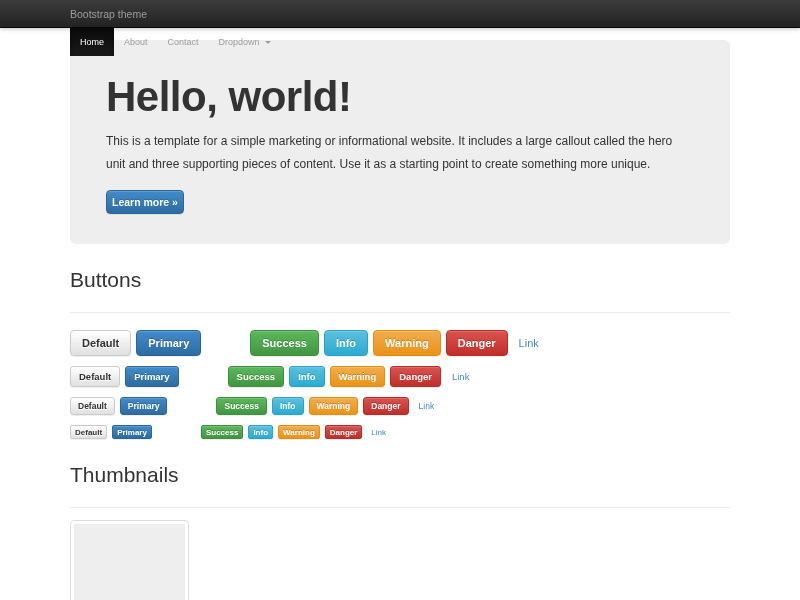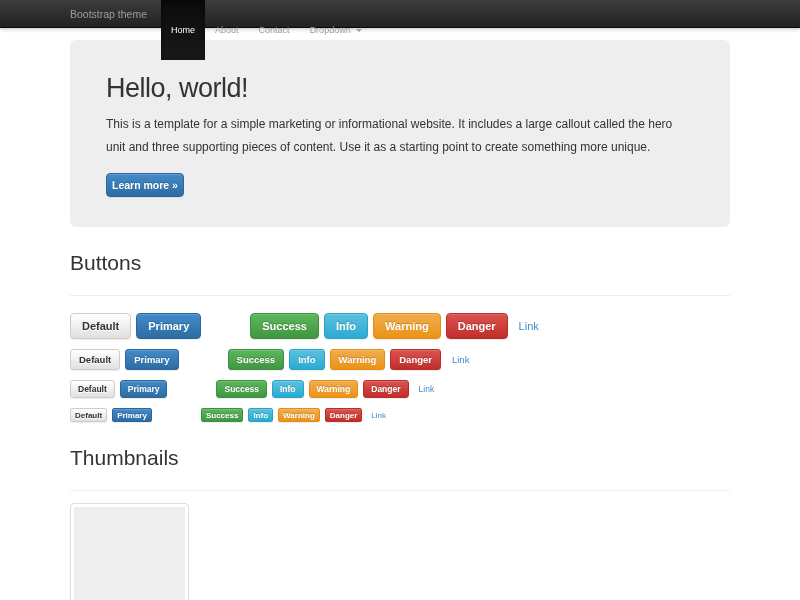--- a/index.html
+++ b/index.html
@@ -13,28 +13,28 @@
   }
   .container { width: 660px; margin: 0 auto; }
 
   
   .navbar {
     height: 28px;
     background: linear-gradient(#3c3c3c, #222222);
     border-bottom: 1px solid #080808;
     box-shadow: 0 1px 4px rgba(0,0,0,.25);
   }
-  .navbar .container { display: flex; align-items: stretch; height: 28px; }
+  .navbar .container { display: flex; align-items: stretch; height: 28px; flex-direction: column; }
   .navbar-brand {
     color: #9d9d9d; font-size: 10.5px; line-height: 28px;
     text-decoration: none; margin-right: 14px; white-space: nowrap;
   }
   .navbar-nav { display: flex; list-style: none; margin: 0; padding: 0; }
   .navbar-nav li a {
-    display: block; line-height: 28px; padding: 16px 10px;
+    display: block; line-height: 28px; padding: 0 10px;
     font-size: 9px; color: #9d9d9d; text-decoration: none; white-space: nowrap;
   }
   .navbar-nav li.active a {
     color: #ffffff;
     background: linear-gradient(#0b0b0b, #191919);
     box-shadow: inset 0 2px 4px rgba(0,0,0,.45);
   }
   .caret {
     display: inline-block; width: 0; height: 0; margin-left: 3px;
     vertical-align: middle;
@@ -44,21 +44,21 @@
 
   
   .jumbotron {
     margin-top: 12px;
     background: #eeeeee;
     border-radius: 6px;
     padding: 33px 36px 30px 36px;
   }
   .jumbotron h1 {
     margin: 0 0 9px 0;
-    font-size: 27px; font-weight: 400; line-height: 1.15; color: #333;
+    font-size: 42px; font-weight: 700; line-height: 1.15; color: #333;
     letter-spacing: -0.5px;
   }
   .jumbotron p {
     margin: 0 0 14px 0;
     font-size: 12px; line-height: 23px; color: #333;
     max-width: 592px;
   }
 
   
   .btn {

